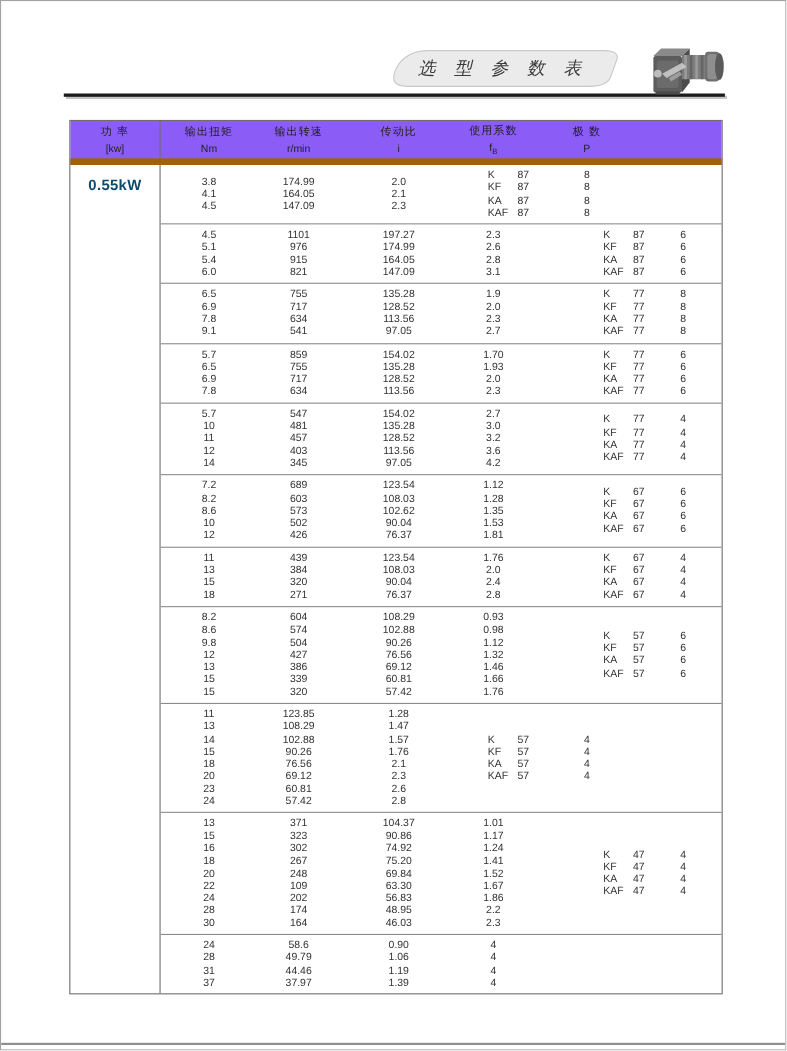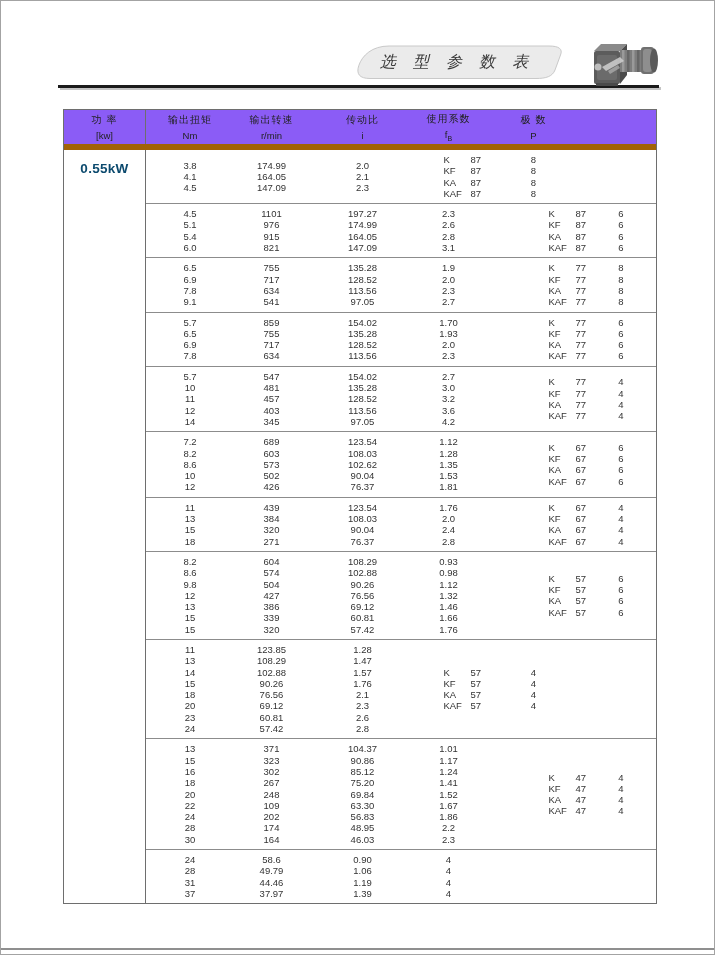--- a/index.html
+++ b/index.html
@@ -510,21 +510,21 @@
               <div class="ln">267</div>
               <div class="ln">248</div>
               <div class="ln">109</div>
               <div class="ln">202</div>
               <div class="ln">174</div>
               <div class="ln">164</div>
             </div>
             <div class="cell">
               <div class="ln">104.37</div>
               <div class="ln">90.86</div>
-              <div class="ln">85.12</div>
+              <div class="ln">74.92</div>
               <div class="ln">75.20</div>
               <div class="ln">69.84</div>
               <div class="ln">63.30</div>
               <div class="ln">56.83</div>
               <div class="ln">48.95</div>
               <div class="ln">46.03</div>
             </div>
             <div class="cell">
               <div class="ln">1.01</div>
               <div class="ln">1.17</div>

